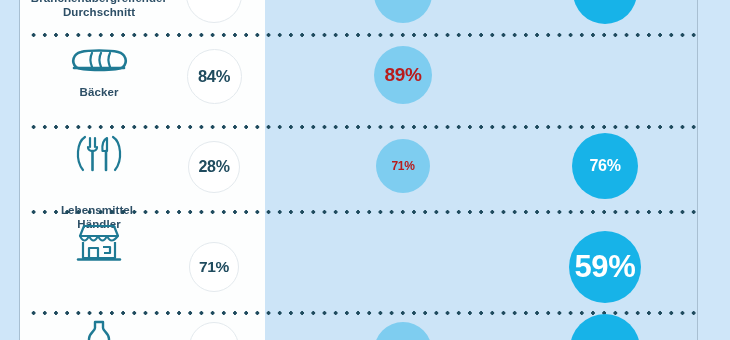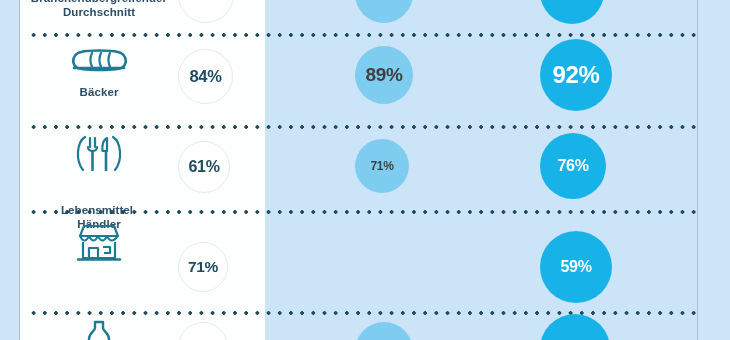--- a/index.html
+++ b/index.html
@@ -43,21 +43,21 @@
     position:absolute;left:28px;width:670px;height:4px;
     background-image:radial-gradient(circle closest-side,#1f4b5e 100%, transparent 100%);
     background-size:11.2px 4px;
     background-repeat:repeat-x;
     background-position:0 0;
   }
 
   
   .cell{
     position:absolute;
-    display:flex;align-items:center;justify-content:flex-start;
+    display:flex;align-items:center;justify-content:center;
   }
 
   
   .labelcell{
     position:absolute;left:24px;width:150px;
     display:flex;flex-direction:column;align-items:center;
     text-align:center;
   }
   .icon{
     display:block;
@@ -80,21 +80,21 @@
     letter-spacing:-0.3px;
     box-sizing:border-box;
   }
   .c1{
     background:#ffffff;
     border:1px solid #e4eaee;
     color:#1f4b5e;
   }
   .c2{
     background:#7ecdf0;
-    color:#404040;
+    color:#b91c1c;
   }
   .c3{
     background:#17b3e8;
     color:#ffffff;
   }
 </style>
 </head>
 <body>
 
 <div id="frame">
@@ -131,23 +131,20 @@
           <path d="M6 22 L56 22" stroke="#1f7a94" stroke-width="2.6" stroke-linecap="round"></path>
         </svg>
       </span>
       <div class="caption">Bäcker</div>
     </div>
     <div class="cell" style="left:178px; top:47px; width:72px; height:58px;">
       <div class="circle c1" style="width:55px;height:55px;font-size:16.5px;">84%</div>
     </div>
     <div class="cell" style="left:355px; top:44px; width:96px; height:62px;">
       <div class="circle c2" style="width:58px;height:58px;font-size:19px;">89%</div>
-    </div>
-    <div class="cell" style="left:540px; top:38px; width:130px; height:74px;">
-      <div class="circle c3" style="width:72px;height:72px;font-size:24px;">92%</div>
     </div>
 
     <div class="sep" style="top:125px;"></div>
 
     <div class="labelcell" style="left:24px; top:134px;gap:20px;">
       <span class="icon">
         <svg width="56" height="40" viewBox="0 0 56 40" fill="none">
           <path d="M14 3 C6 8 4 26 12 36" stroke="#1f7a94" stroke-width="2.2" fill="none" stroke-linecap="round"></path>
           <path d="M42 3 C50 8 52 26 44 36" stroke="#1f7a94" stroke-width="2.2" fill="none" stroke-linecap="round"></path>
           <path d="M19 4 L19 13" stroke="#1f7a94" stroke-width="2.2" stroke-linecap="round"></path>
@@ -155,21 +152,21 @@
           <path d="M17 13 C17 17 21.5 17 21.5 17 C21.5 17 26 17 26 13" stroke="#1f7a94" stroke-width="2.2" fill="none" stroke-linecap="round"></path>
           <path d="M21.5 17 L21.5 36" stroke="#1f7a94" stroke-width="2.6" stroke-linecap="round"></path>
           <path d="M36 4 C32 6 31 12 31.5 17 L36 17 Z" stroke="#1f7a94" stroke-width="2.2" fill="none" stroke-linejoin="round"></path>
           <path d="M35 17 L35 36" stroke="#1f7a94" stroke-width="2.6" stroke-linecap="round"></path>
         </svg>
       </span>
       <div class="caption">Lebensmittel-
 Händler</div>
     </div>
     <div class="cell" style="left:178px; top:138px; width:72px; height:58px;">
-      <div class="circle c1" style="width:52px;height:52px;font-size:16px;">61%</div>
+      <div class="circle c1" style="width:52px;height:52px;font-size:16px;">28%</div>
     </div>
     <div class="cell" style="left:355px; top:136px; width:96px; height:60px;">
       <div class="circle c2" style="width:54px;height:54px;font-size:12px;">71%</div>
     </div>
     <div class="cell" style="left:540px; top:130px; width:130px; height:72px;">
       <div class="circle c3" style="width:66px;height:66px;font-size:16px;">76%</div>
     </div>
 
     <div class="sep" style="top:210px;"></div>
 
@@ -185,21 +182,21 @@
           <path d="M17 36 L17 26 L26 26 L26 36" stroke="#1f7a94" stroke-width="2.2" fill="none" stroke-linejoin="round"></path>
           <path d="M31 25 L38 25 L38 31 L32 31" stroke="#1f7a94" stroke-width="2.2" fill="none" stroke-linejoin="round"></path>
           <path d="M6 37.5 L48 37.5" stroke="#1f7a94" stroke-width="2.4" stroke-linecap="round"></path>
         </svg>
       </span>
     </div>
     <div class="cell" style="left:178px; top:238px; width:72px; height:58px;">
       <div class="circle c1" style="width:50px;height:50px;font-size:15.5px;">71%</div>
     </div>
     <div class="cell" style="left:540px; top:228px; width:130px; height:78px;">
-      <div class="circle c3" style="width:72px;height:72px;font-size:16px;">59%</div>
+      <div class="circle c3" style="width:72px;height:72px;font-size:31px;">59%</div>
     </div>
 
     <div class="sep" style="top:311px;"></div>
 
     <div class="labelcell" style="left:24px; top:320px;">
       <span class="icon">
         <svg width="40" height="44" viewBox="0 0 40 44" fill="none">
           <path d="M16 2 L24 2 L24 8 C24 11 30 13 30 19 L30 42 L10 42 L10 19 C10 13 16 11 16 8 Z" stroke="#1f7a94" stroke-width="2.4" fill="none" stroke-linejoin="round"></path>
         </svg>
       </span>

